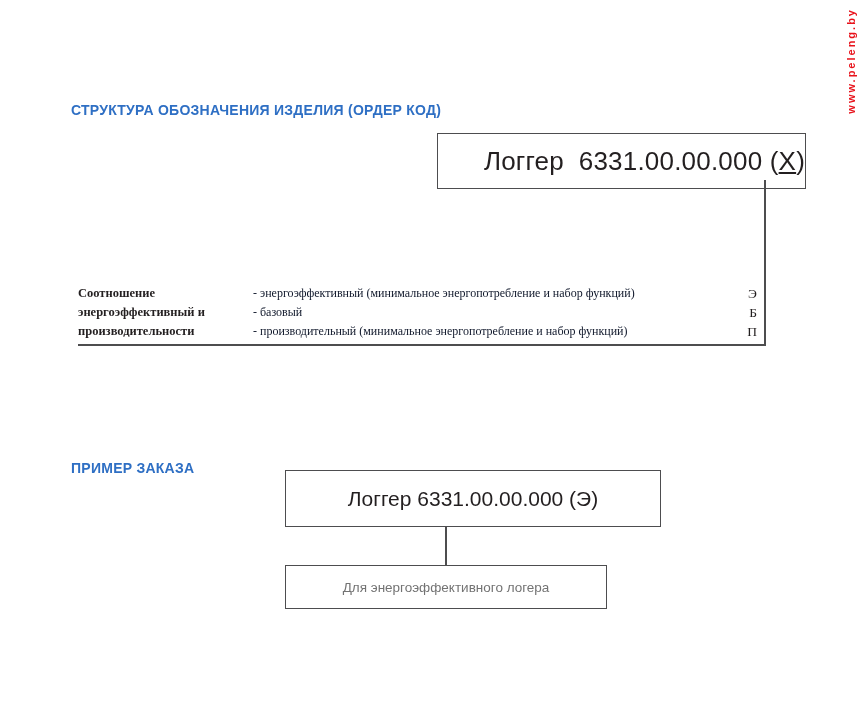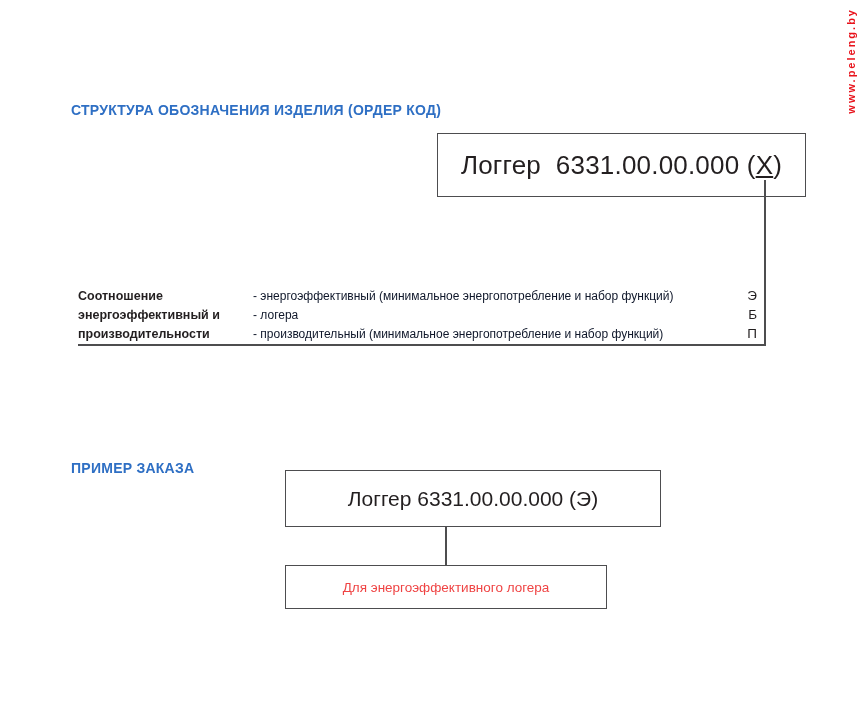--- a/index.html
+++ b/index.html
@@ -42,21 +42,22 @@
     display: flex;
     align-items: center;
     justify-content: center;
     text-align: center;
   }
 
   #main-code-box {
     left: 437px;
     top: 133px;
     width: 369px;
-    height: 64px;
+    height: 56px;
+    justify-content: flex-end;
   }
   #main-code-text {
     font-size: 26px;
     font-weight: 400;
     color: #231f20;
     letter-spacing: 0.2px;
     white-space: pre;
   }
   #main-code-text .variable-marker {
     text-decoration: underline;
@@ -76,21 +77,21 @@
   }
 
   #example-result-box {
     left: 285px;
     top: 565px;
     width: 322px;
     height: 44px;
   }
   #example-result-text {
     font-size: 13.5px;
-    color: #ef4444;
+    color: #737373;
     white-space: pre;
   }
 
   
   .connector {
     position: absolute;
     background: #4d4d4f;
   }
   .connector.vertical  { width: 1.6px; }
   .connector.horizontal { height: 1.6px; }
@@ -115,22 +116,23 @@
 
   
   #option-table {
     position: absolute;
     left: 78px;
     top: 286px;
     width: 687px;
   }
   .option-row {
     display: flex;
-    align-items: center;
+    align-items: flex-start;
     height: 19px;
+    font-family: Liberation Serif, serif;
   }
   .option-label-cell {
     width: 175px;
     flex: 0 0 175px;
     font-size: 12.5px;
     font-weight: bold;
     color: #231f20;
     white-space: nowrap;
   }
   .option-desc-cell {
@@ -182,21 +184,21 @@
   <div id="option-table">
 
     <div class="option-row">
       <div class="option-label-cell">Соотношение</div>
       <div class="option-desc-cell">- энергоэффективный (минимальное энергопотребление и набор функций)</div>
       <div class="option-code-cell">Э</div>
     </div>
 
     <div class="option-row">
       <div class="option-label-cell">энергоэффективный и</div>
-      <div class="option-desc-cell">- логера</div>
+      <div class="option-desc-cell">- базовый</div>
       <div class="option-code-cell">Б</div>
     </div>
 
     <div class="option-row">
       <div class="option-label-cell">производительности</div>
       <div class="option-desc-cell">- производительный (минимальное энергопотребление и набор функций)</div>
       <div class="option-code-cell">П</div>
     </div>
 
   </div>

